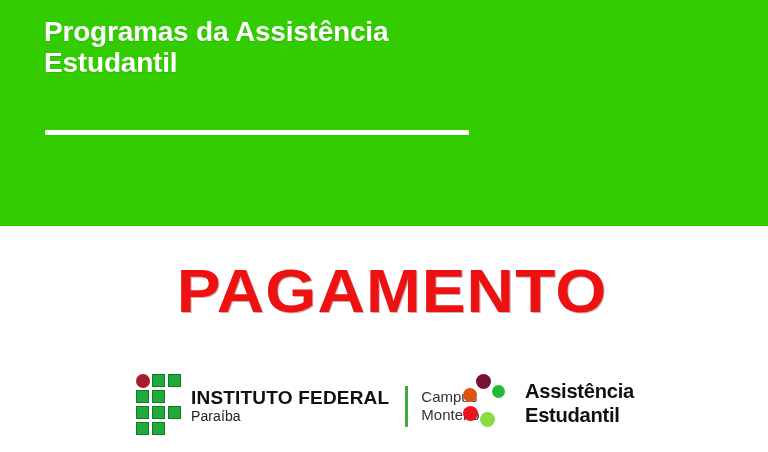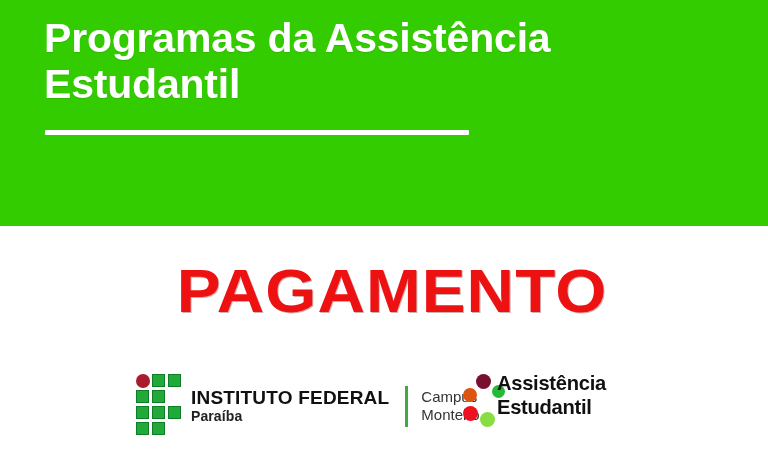--- a/index.html
+++ b/index.html
@@ -25,21 +25,21 @@
     background: #33cc00;
     box-sizing: border-box;
   }
 
   .banner-title {
     position: absolute;
     left: 44px;
     top: 16px;
     width: 700px;
     color: #ffffff;
-    font-size: 41px;
+    font-size: 28px;
     font-weight: bold;
     line-height: 1.12;
     letter-spacing: -0.2px;
     white-space: pre-line;
     text-shadow: 0 1px 1px rgba(0,0,0,0.10);
   }
 
   .banner-rule {
     position: absolute;
     left: 45px;
@@ -120,21 +120,21 @@
     line-height: 1.05;
   }
   .ifpb-name {
     font-size: 19px;
     font-weight: bold;
     color: #111111;
     letter-spacing: 0.2px;
   }
   .ifpb-sub {
     font-size: 14px;
-    font-weight: bold;
+    font-weight: normal;
     color: #222222;
     margin-top: 1px;
     letter-spacing: 0.1px;
   }
 
   .campus-divider {
     width: 3px;
     height: 41px;
     background: #3faa3f;
     margin: 0 13px 0 16px;
@@ -148,20 +148,22 @@
     font-size: 15px;
     color: #333333;
   }
 
   
   .ae-logo {
     position: absolute;
     left: 459px;
     top: 2px;
     display: flex;
+    align-items: center;
+    gap: 28px;
   }
   .ae-dots {
     position: relative;
     width: 40px;
     height: 60px;
     flex: 0 0 auto;
   }
   .ae-dot {
     position: absolute;
     border-radius: 50%;

